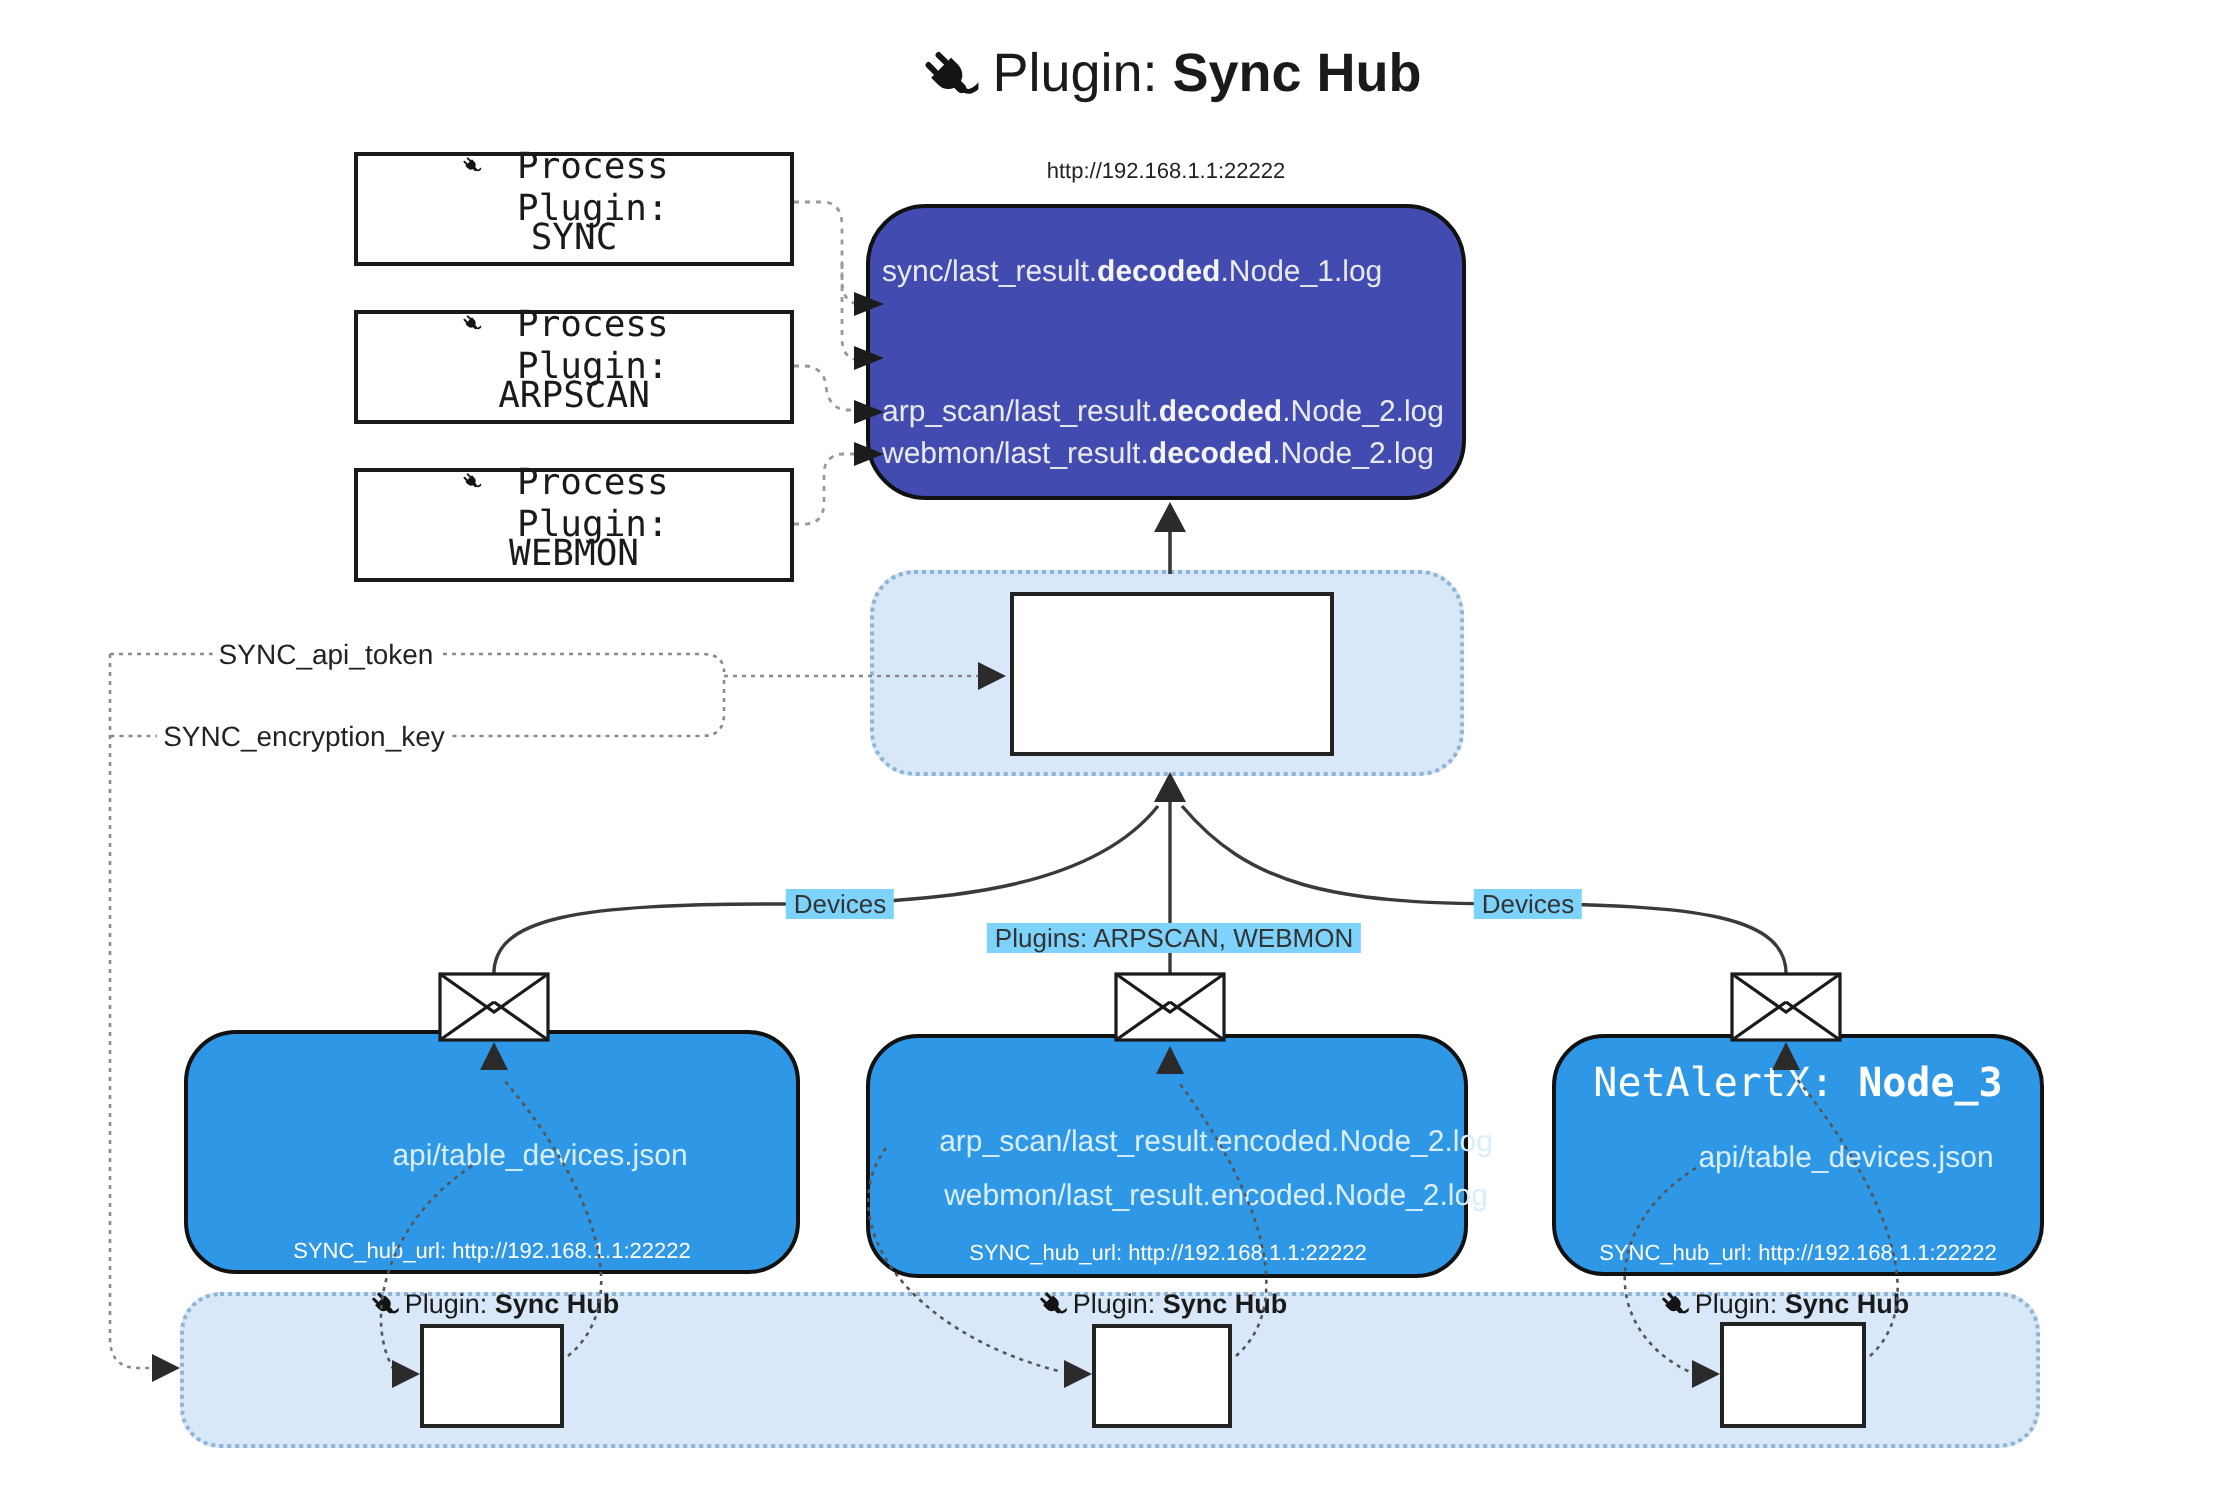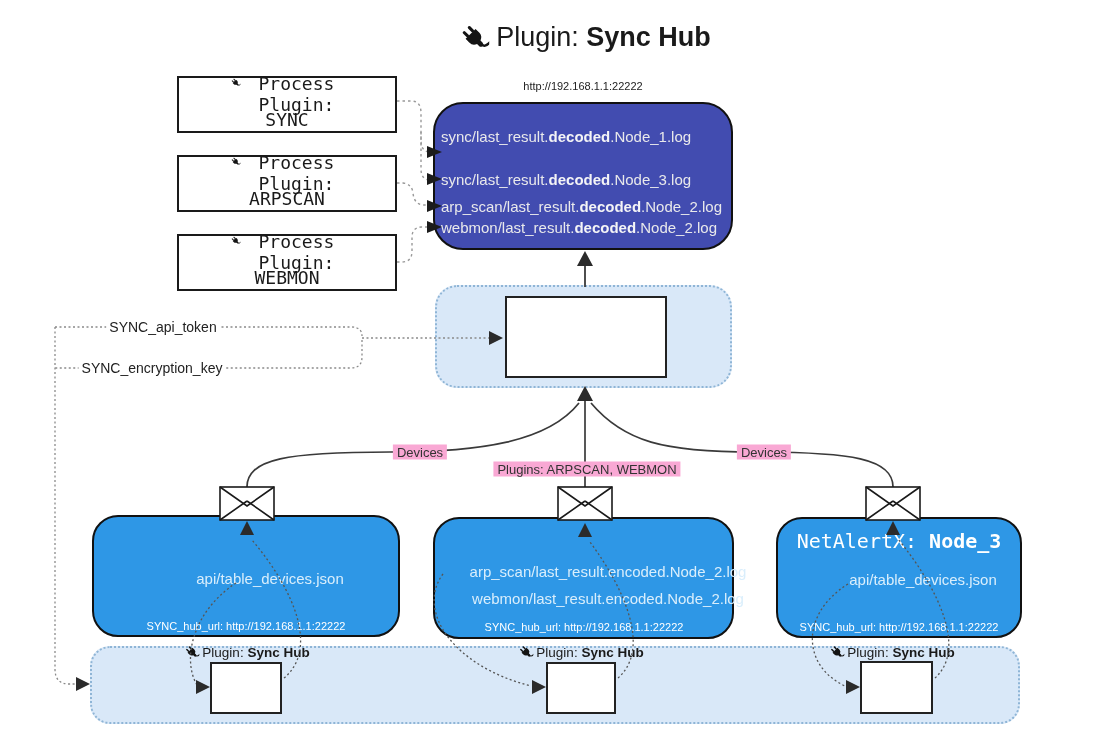--- a/index.html
+++ b/index.html
@@ -35,21 +35,21 @@
   .blue-container{background:#D9E8F8;border:2px dotted #8FB5D6;box-sizing:border-box;
                   border-radius:22px;z-index:0;}
   .decode-box{left:505px;top:296px;width:162px;height:82px;background:#fff;border:2px solid #222;
               box-sizing:border-box;z-index:1;}
   .decode-label{left:586px;top:337px;font-size:19px;color:#222;}
 
   
   .tok{font-size:14px;color:#222;background:#fff;padding:0 3px;z-index:4;}
 
   
-  .edge-label{font-size:13px;color:#333;background:#f9a8d4;padding:0 4px;z-index:4;}
+  .edge-label{font-size:13px;color:#333;background:#7dd3fc;padding:0 4px;z-index:4;}
 
   
   .node{background:#2E97E6;border:2px solid #111;border-radius:26px;box-sizing:border-box;z-index:1;}
   .node-title{font-size:20px;color:#fff;z-index:2;}
   .node-title b{font-weight:700;}
   .node-line{font-size:15px;color:#D9EEFC;z-index:2;margin-left:24px;}
   .node-url{font-size:11px;color:#fff;z-index:2;}
 
   
   .enc-label{font-size:13.5px;color:#1a1a1a;display:flex;align-items:center;gap:3px;z-index:2;}
@@ -75,21 +75,20 @@
       </g>
     </svg>
     <span><span>Plugin: </span><b>Sync Hub</b></span>
   </div>
 
   <div class="ctr hub-url">http://192.168.1.1:22222</div>
 
   <div class="abs hub"></div>
   <div class="ctr hub-title mono"><span>NetAlertX: </span><b>Hub</b></div>
   <div class="hub-line" style="top:136px;"><span>sync/last_result.</span><b>decoded</b><span>.Node_1.log</span></div>
-  <div class="hub-line" style="top:179px;"><span>sync/last_result.</span><b>decoded</b><span>.Node_3.log</span></div>
   <div class="hub-line" style="top:206px;"><span>arp_scan/last_result.</span><b>decoded</b><span>.Node_2.log</span></div>
   <div class="hub-line" style="top:227px;"><span>webmon/last_result.</span><b>decoded</b><span>.Node_2.log</span></div>
 
   <div class="abs pbox mono" style="top:76px;">
     <div class="l1">
         <svg class="plug" width="19" height="19" viewBox="0 0 32 32" fill="#141414">
           <g transform="rotate(-45 16 16)">
             <rect x="10.6" y="3.2" width="3.2" height="8" rx="1.4"></rect>
             <rect x="18.2" y="3.2" width="3.2" height="8" rx="1.4"></rect>
             <path d="M8.5 10.5 h15 v5.5 a7.5 7.5 0 0 1 -5 7 V 26 a2.6 2.6 0 0 1 -5.2 0 v-3 a7.5 7.5 0 0 1 -4.8 -7 z"></path>

